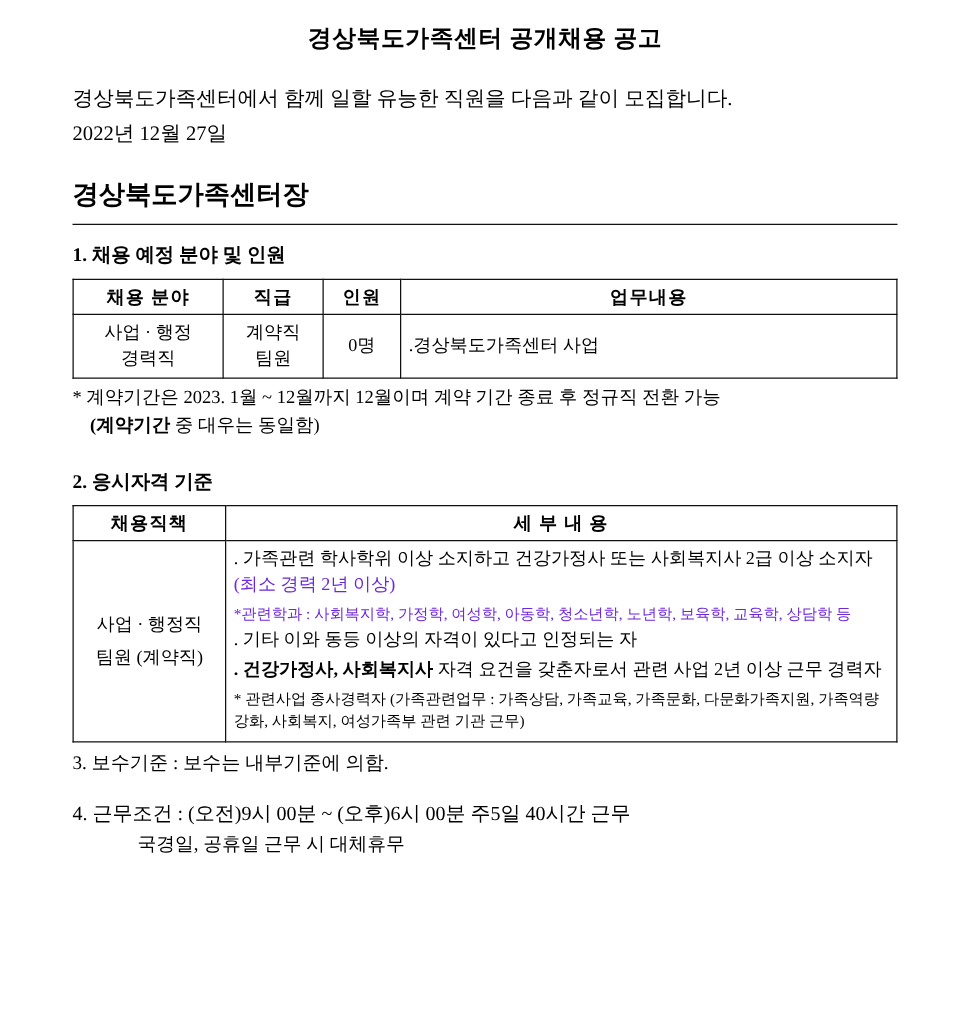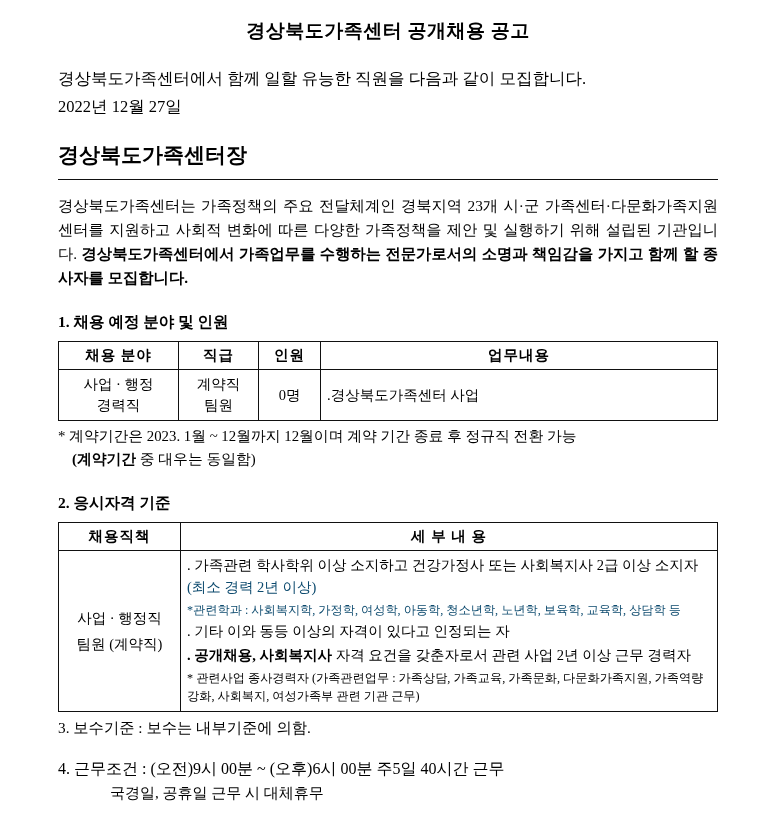--- a/index.html
+++ b/index.html
@@ -95,21 +95,21 @@
     line-height: 1.5;
     padding: 6px 8px;
   }
   .detail-cell .li {
     margin: 0 0 2px 0;
   }
   .detail-cell .sub {
     font-size: 12.2px;
     margin: 0 0 2px 0;
   }
-  .red { color: #0c4a6e; }
+  .red { color: #6d28d9; }
   .bold { font-weight: bold; }
   .job-cell {
     font-size: 14.2px;
     line-height: 1.8;
     text-align: center;
   }
   .sec-line {
     font-size: 15.3px;
     margin: 0 0 20px 0;
   }
@@ -133,21 +133,20 @@
 
     <div class="doc-title">경상북도가족센터 공개채용 공고</div>
 
     <div class="lead">경상북도가족센터에서 함께 일할 유능한 직원을 다음과 같이 모집합니다.</div>
     <div class="lead-date">2022년 12월 27일</div>
 
     <div class="org-name">경상북도가족센터장</div>
 
     <hr class="hr-thick">
 
-    <p class="intro"><span>경상북도가족센터는 가족정책의 주요 전달체계인 경북지역 23개 시·군 가족센터·다문화가족지원센터를 지원하고 사회적 변화에 따른 다양한 가족정책을 제안 및 실행하기 위해 설립된 기관입니다. </span><b>경상북도가족센터에서 가족업무를 수행하는 전문가로서의 소명과 책임감을 가지고 함께 할 종사자를 모집합니다.</b></p>
 
     <div class="sec-head">1. 채용 예정 분야 및 인원</div>
 
     <table class="grid">
       <colgroup>
         <col style="width:120px">
         <col style="width:80px">
         <col style="width:62px">
         <col>
       </colgroup>
@@ -196,21 +195,21 @@
       <tbody>
         <tr>
           <td class="job-cell">
             <div>사업 · 행정직</div>
             <div>팀원 (계약직)</div>
           </td>
           <td class="detail-cell">
             <div class="li"><span>. 가족관련 학사학위 이상 소지하고 건강가정사 또는 사회복지사 2급 이상 소지자 </span><span class="red">(최소 경력 2년 이상)</span></div>
             <div class="sub red">*관련학과 : 사회복지학, 가정학, 여성학, 아동학, 청소년학, 노년학, 보육학, 교육학, 상담학 등</div>
             <div class="li">. 기타 이와 동등 이상의 자격이 있다고 인정되는 자</div>
-            <div class="li"><span class="bold">. 공개채용, 사회복지사</span><span> 자격 요건을 갖춘자로서 관련 사업 2년 이상 근무 경력자</span></div>
+            <div class="li"><span class="bold">. 건강가정사, 사회복지사</span><span> 자격 요건을 갖춘자로서 관련 사업 2년 이상 근무 경력자</span></div>
             <div class="sub">* 관련사업 종사경력자 (가족관련업무 : 가족상담, 가족교육, 가족문화, 다문화가족지원, 가족역량강화, 사회복지, 여성가족부 관련 기관 근무)</div>
           </td>
         </tr>
       </tbody>
     </table>
 
     <div class="sec-line mt6"><span class="lbl">3. 보수기준 : </span><span>보수는 내부기준에 의함.</span></div>
 
     <div class="sec4">4. 근무조건 : (오전)9시 00분 ~ (오후)6시 00분 주5일 40시간 근무</div>
     <div class="sec4-sub">국경일, 공휴일 근무 시 대체휴무</div>

